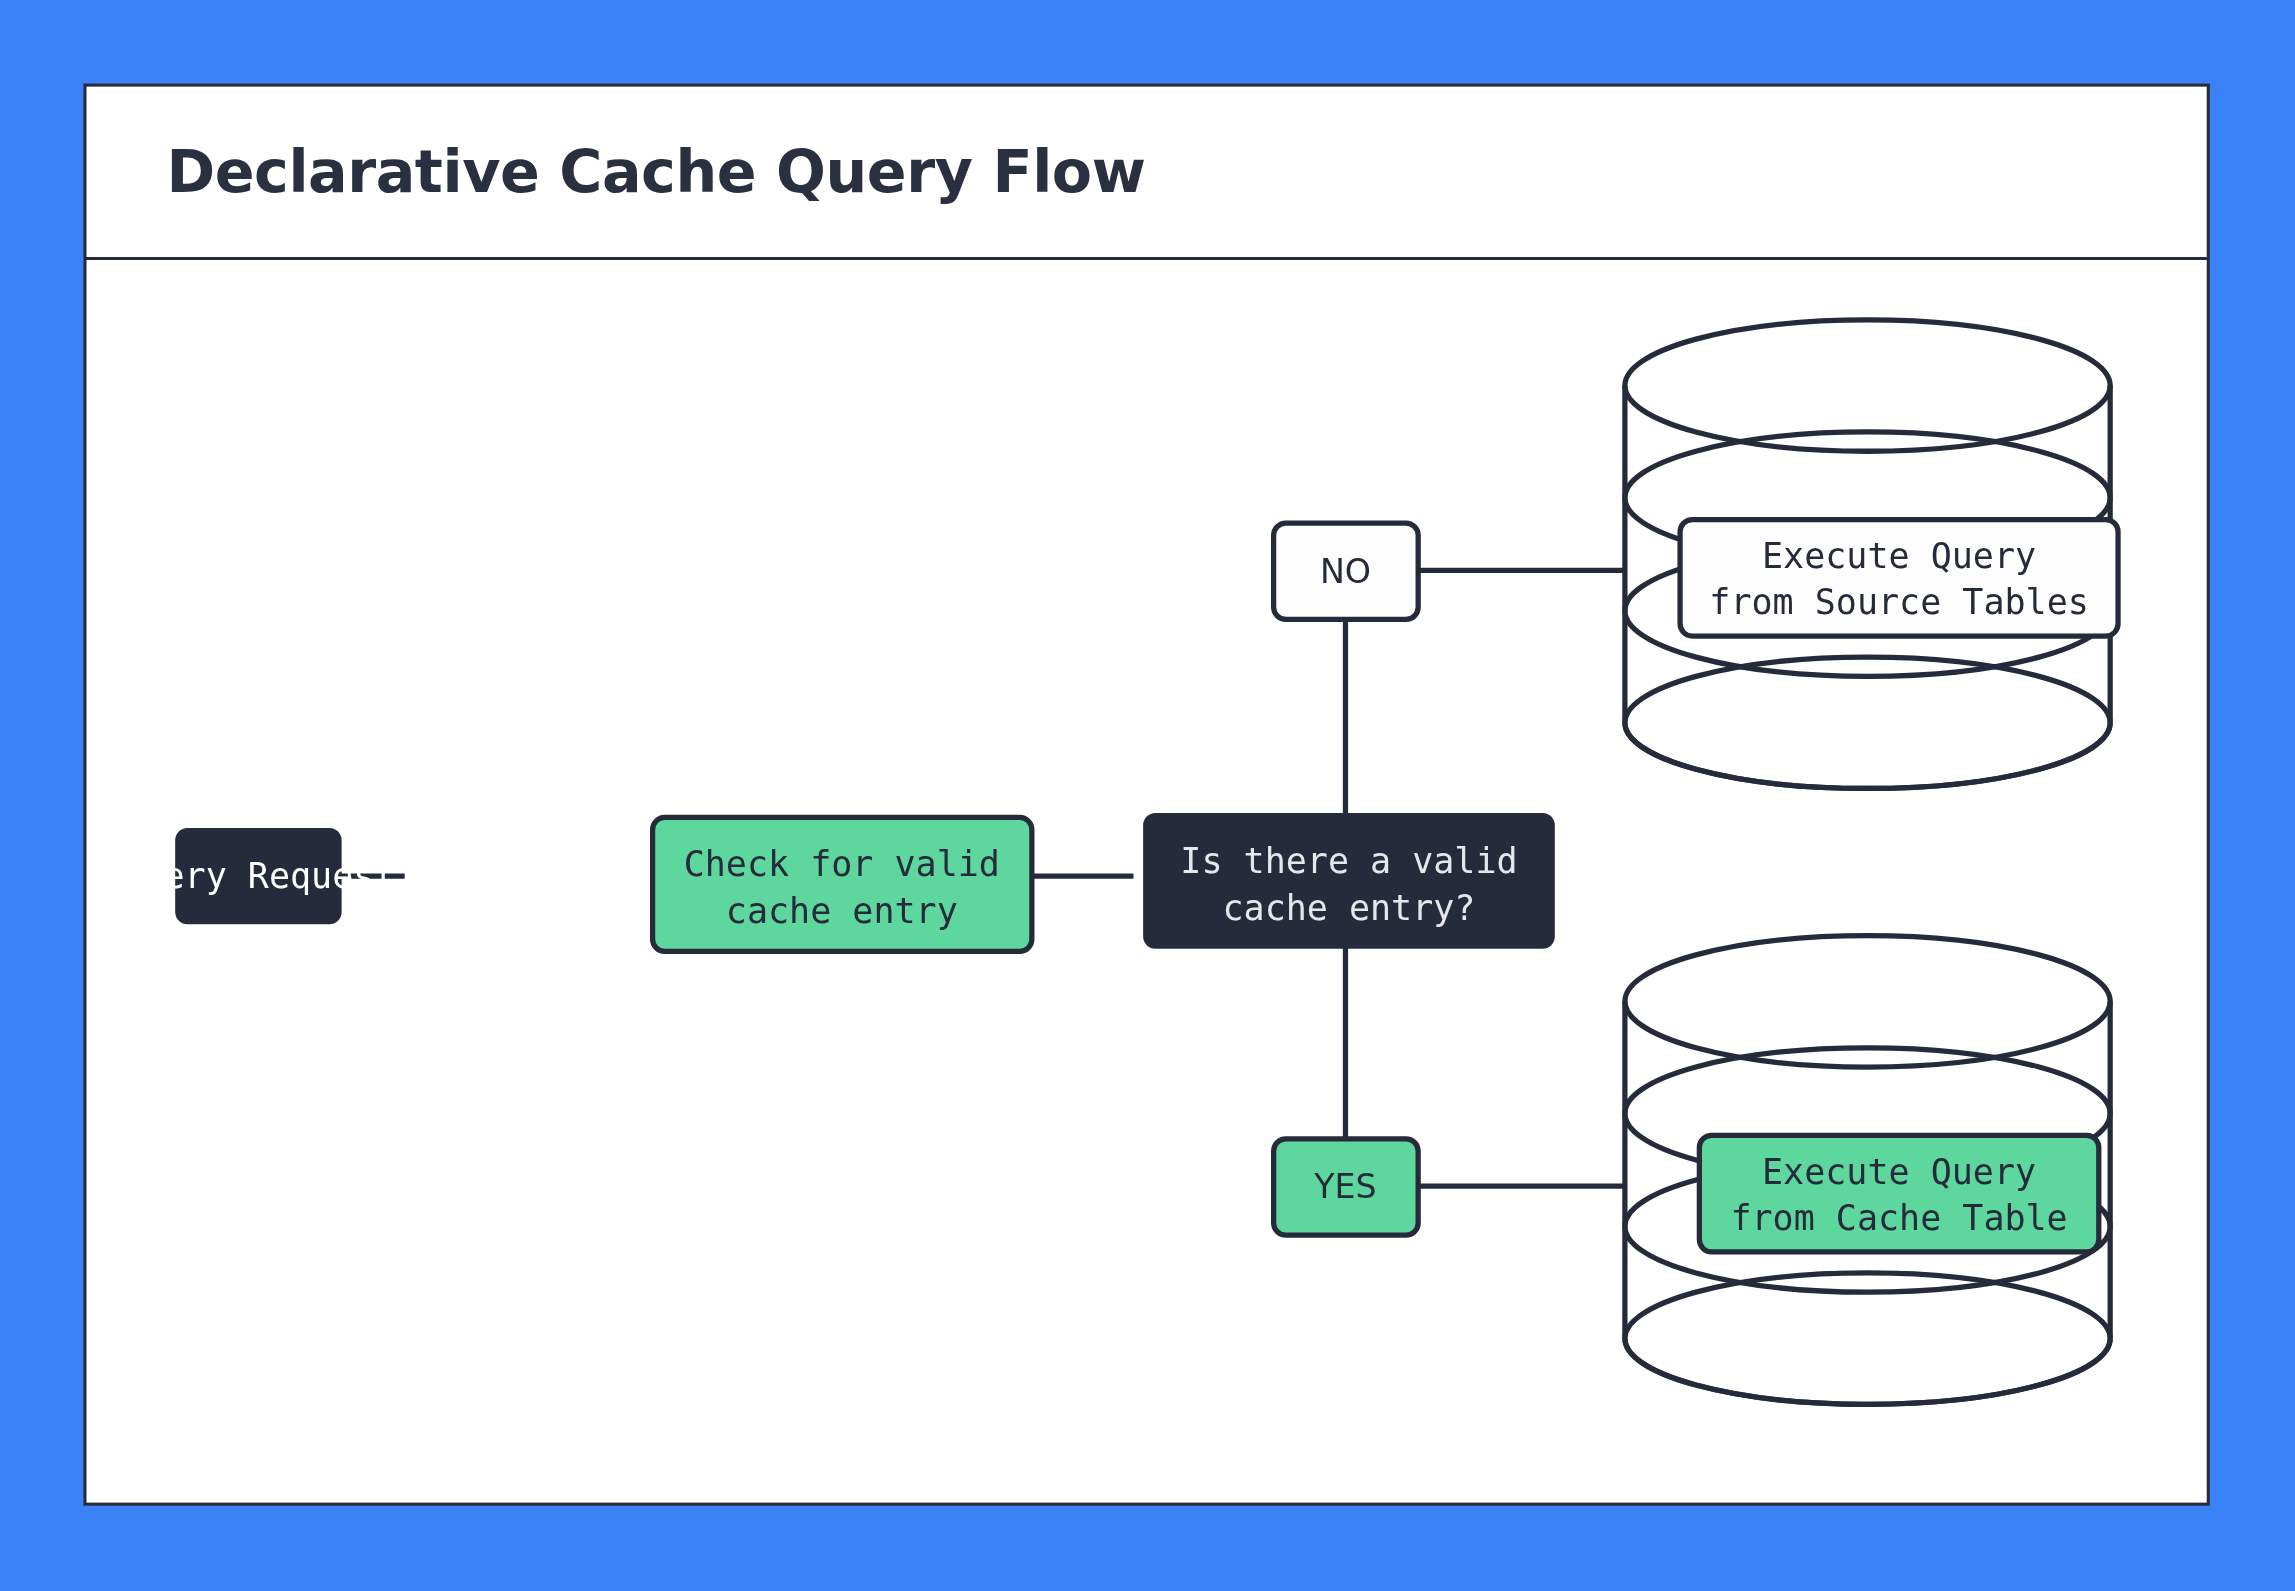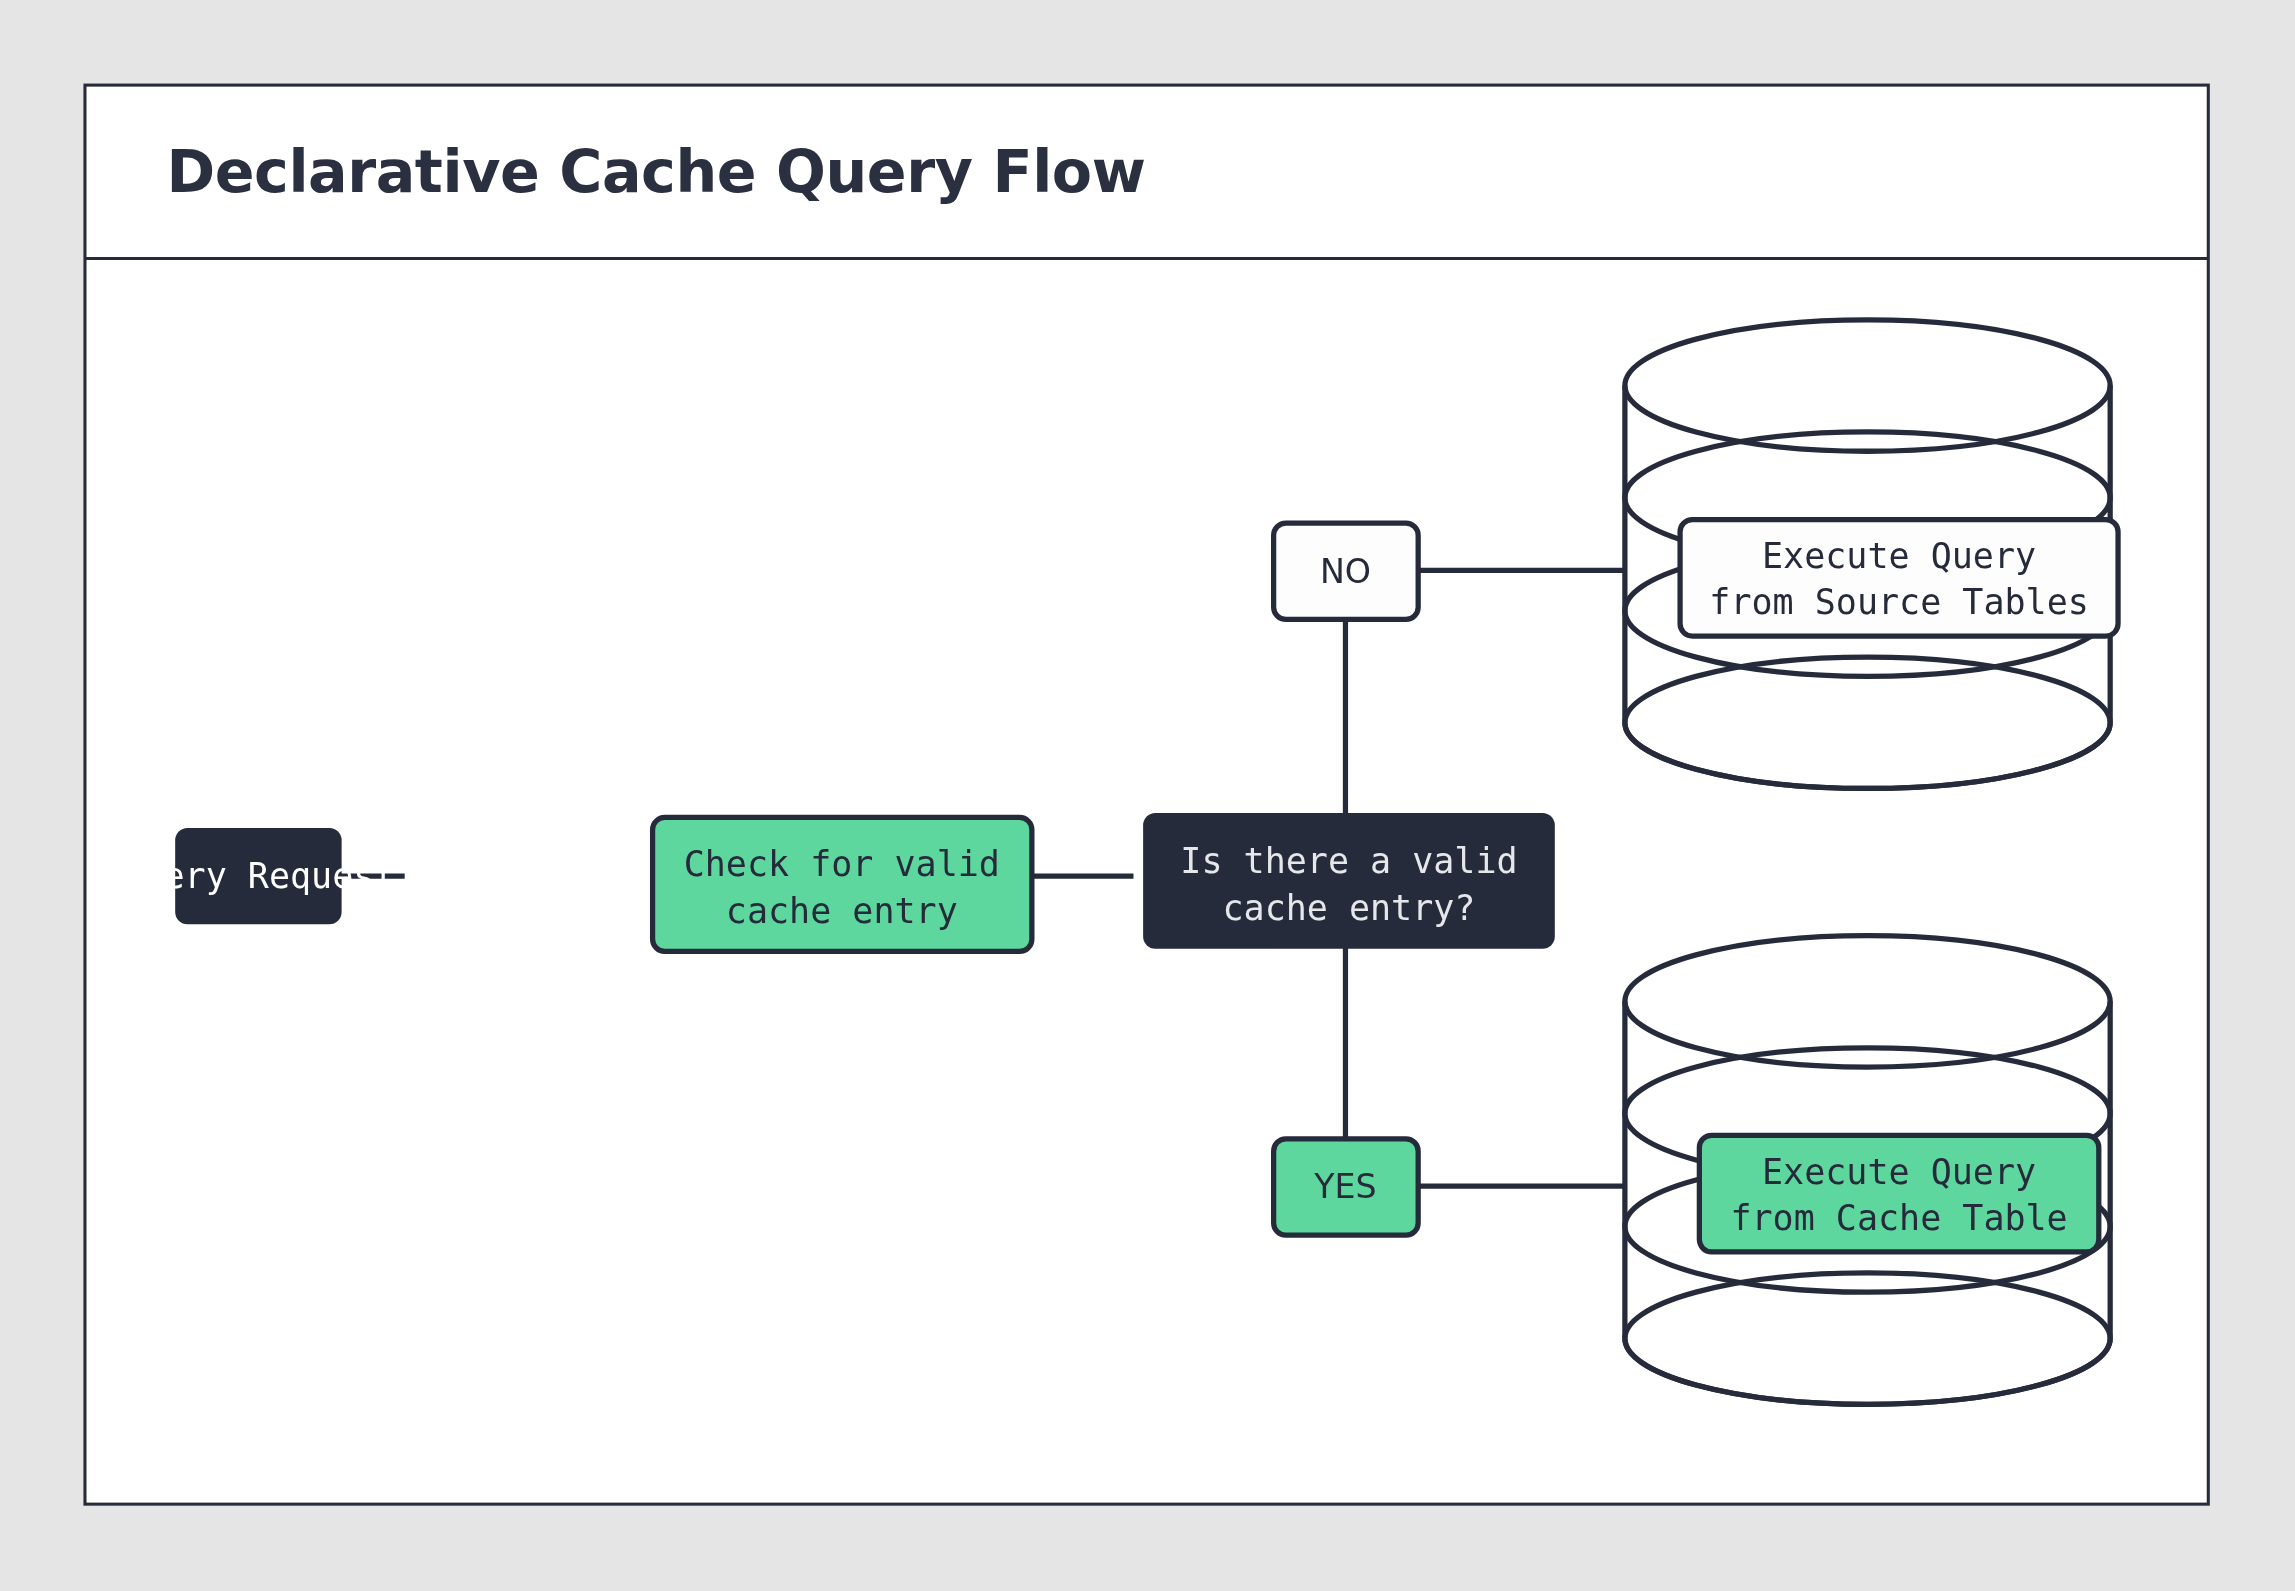--- a/index.html
+++ b/index.html
@@ -10,21 +10,21 @@
   body {
     width: 2295px;
     height: 1591px;
     font-family: "Liberation Sans", sans-serif;
     overflow: hidden;
   }
   #canvas {
     position: relative;
     width: 2295px;
     height: 1591px;
-    background: #e5e5e5;
+    background: #3b82f6;
   }
   svg.diagram {
     position: absolute;
     left: 0;
     top: 0;
     width: 2295px;
     height: 1591px;
   }
   .frame-rect {
     fill: #ffffff;

